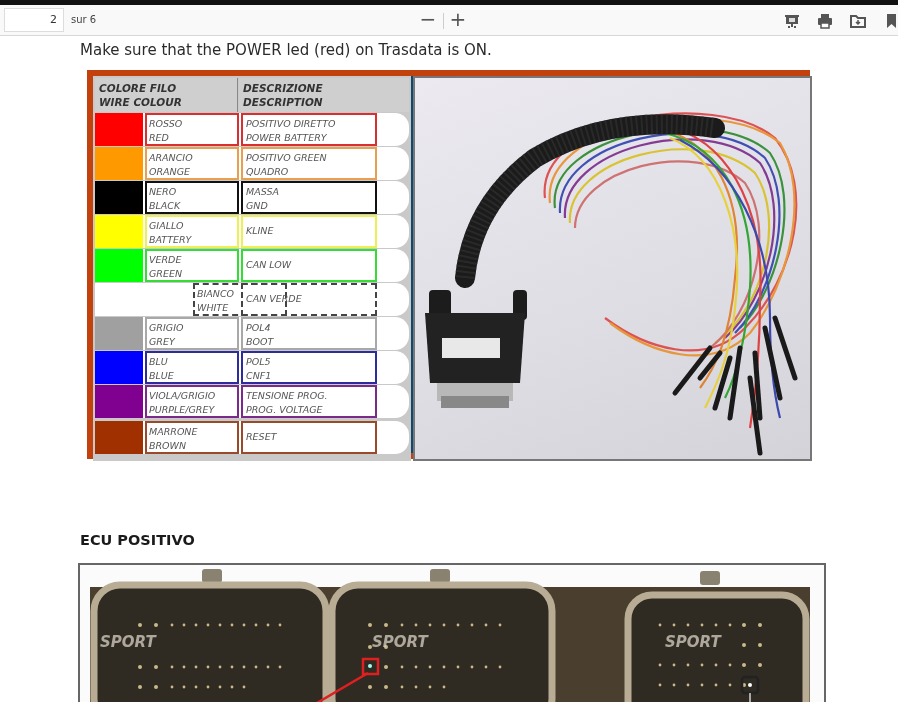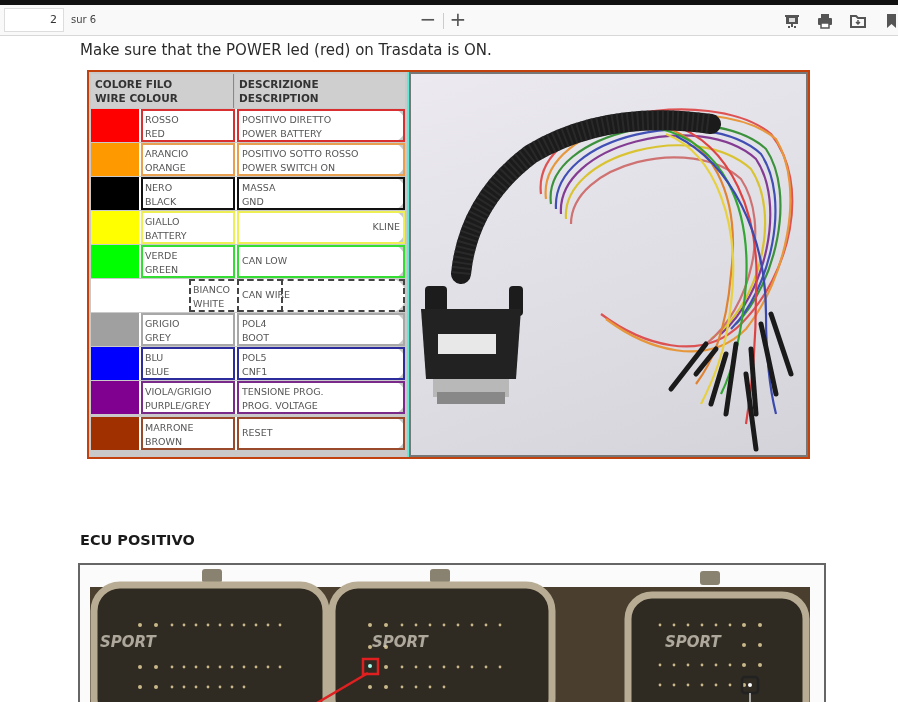--- a/index.html
+++ b/index.html
@@ -6,29 +6,29 @@
   html, body { width: 898px; height: 702px; overflow: hidden; background: #ffffff; font-family: "DejaVu Sans", sans-serif; }
   .topbar { position: absolute; left: 0; top: 0; width: 898px; height: 5px; background: #111; }
   .toolbar { position: absolute; left: 0; top: 5px; width: 898px; height: 31px; background: #f9f9fa; border-bottom: 1px solid #d8d8d8; }
   .page-input { position: absolute; left: 4px; top: 3px; width: 60px; height: 24px; background: #fff; border: 1px solid #ddd; font-size: 11px; color: #333; text-align: right; padding-right: 6px; line-height: 22px; }
   .page-total { position: absolute; left: 71px; top: 9px; font-size: 10px; color: #444; }
   .zoom-out { position: absolute; left: 419px; top: 4px; width: 18px; height: 22px; font-size: 20px; line-height: 20px; color: #555; text-align: center; cursor: pointer; }
   .zoom-sep { position: absolute; left: 443px; top: 8px; width: 1px; height: 16px; background: #ccc; }
   .zoom-in { position: absolute; left: 449px; top: 3px; width: 18px; height: 22px; font-size: 20px; line-height: 22px; color: #555; text-align: center; cursor: pointer; }
   .tool-icon { position: absolute; top: 8px; width: 16px; height: 16px; cursor: pointer; }
   .instruction { position: absolute; left: 80px; top: 41px; font-size: 15px; color: #2b2b2b; font-family: "DejaVu Sans", sans-serif; }
-  .wire-table-wrap { position: absolute; left: 87px; top: 70px; width: 723px; height: 389px; border: 2px solid #c2410c; background: #5eead4; }
+  .wire-table-wrap { position: absolute; left: 87px; top: 70px; width: 723px; height: 389px; border: 6px solid #c2410c; background: #0c4a6e; font-style: italic; }
   .wire-table { position: absolute; left: 0; top: 0; width: 318px; height: 385px; background: #c9c9c9; }
   .hdr { position: absolute; top: 2px; height: 34px; background: #cfcfcf; font-size: 10.5px; font-weight: bold; color: #333; line-height: 14px; padding: 3px 4px; }
   .hdr.col1 { left: 2px; width: 143px; border-right: 1px solid #888; }
   .hdr.col2 { left: 146px; width: 170px; }
   .wrow { position: absolute; left: 2px; width: 314px; height: 33px; background: #fff; border-radius: 14px; }
   .swatch { position: absolute; left: 0; top: 0; width: 48px; height: 33px; }
   .wname { position: absolute; left: 50px; top: 0; width: 94px; height: 33px; font-size: 9.5px; color: #555; line-height: 14px; padding: 2px 2px; border: 2px solid; }
-  .wdesc { position: absolute; left: 146px; top: 0; width: 168px; height: 33px; font-size: 9.5px; color: #555; line-height: 14px; padding: 2px 3px; border: 2px solid; }
+  .wdesc { position: absolute; left: 146px; top: 0; width: 136px; height: 33px; font-size: 9.5px; color: #555; line-height: 14px; padding: 2px 3px; border: 2px solid; }
   .wdesc.single { line-height: 27px; padding-top: 0; }
   .photo { position: absolute; left: 320px; top: 0; width: 399px; height: 385px; background: linear-gradient(160deg, #eceaf0 0%, #dedde4 60%, #d4d3da 100%); border: 2px solid #777; overflow: hidden; }
   .ecu-title { position: absolute; left: 80px; top: 532px; font-size: 14.5px; font-weight: bold; color: #1a1a1a; font-family: "DejaVu Sans", sans-serif; }
   .ecu-frame { position: absolute; left: 78px; top: 563px; width: 748px; height: 145px; border: 2px solid #666; border-bottom: none; background: #fff; overflow: hidden; }
 </style>
 </head>
 <body>
 
 <div class="topbar"></div>
 
@@ -93,63 +93,63 @@
             <div>POWER BATTERY</div>
           </div>
         </div>
         <div class="wrow" style="top: 71px;">
           <div class="swatch" style="background: rgb(255, 153, 0);"></div>
           <div class="wname" style="border-color: rgb(232, 160, 80);">
             <div>ARANCIO</div>
             <div>ORANGE</div>
           </div>
           <div class="wdesc" style="border-color: rgb(232, 160, 80);">
-            <div>POSITIVO SOTTO ROSSO</div>
+            <div>POSITIVO GREEN QUADRO</div>
             <div>POWER SWITCH ON</div>
           </div>
         </div>
         <div class="wrow" style="top: 105px;">
           <div class="swatch" style="background: rgb(0, 0, 0);"></div>
           <div class="wname" style="border-color: rgb(17, 17, 17);">
             <div>NERO</div>
             <div>BLACK</div>
           </div>
           <div class="wdesc" style="border-color: rgb(17, 17, 17);">
             <div>MASSA</div>
             <div>GND</div>
           </div>
         </div>
         <div class="wrow" style="top: 139px;">
           <div class="swatch" style="background: rgb(255, 255, 0);"></div>
           <div class="wname" style="border-color: rgb(238, 238, 85);">
             <div>GIALLO</div>
             <div>BATTERY</div>
           </div>
-          <div class="wdesc single" style="border-color: rgb(238, 238, 85); text-align: right;">
+          <div class="wdesc single" style="border-color: rgb(238, 238, 85);">
             <div>KLINE</div>
           </div>
         </div>
         <div class="wrow" style="top: 173px;">
           <div class="swatch" style="background: rgb(0, 255, 0);"></div>
           <div class="wname" style="border-color: rgb(51, 221, 51);">
             <div>VERDE</div>
             <div>GREEN</div>
           </div>
           <div class="wdesc single" style="border-color: rgb(51, 221, 51);">
             <div>CAN LOW</div>
           </div>
         </div>
         <div class="wrow" style="top: 207px;">
           <div class="swatch" style="background: rgb(255, 255, 255);"></div>
           <div class="wname" style="border-color: rgb(68, 68, 68); border-style: dashed; margin-left: 48px;">
             <div>BIANCO</div>
             <div>WHITE</div>
           </div>
           <div class="wdesc single" style="border-color: rgb(68, 68, 68); border-style: dashed;">
-            <div>CAN WIRE</div>
+            <div>CAN VERDE</div>
           </div>
         </div>
         <div class="wrow" style="top: 241px;">
           <div class="swatch" style="background: rgb(160, 160, 160);"></div>
           <div class="wname" style="border-color: rgb(168, 168, 168);">
             <div>GRIGIO</div>
             <div>GREY</div>
           </div>
           <div class="wdesc" style="border-color: rgb(168, 168, 168);">
             <div>POL4</div>

